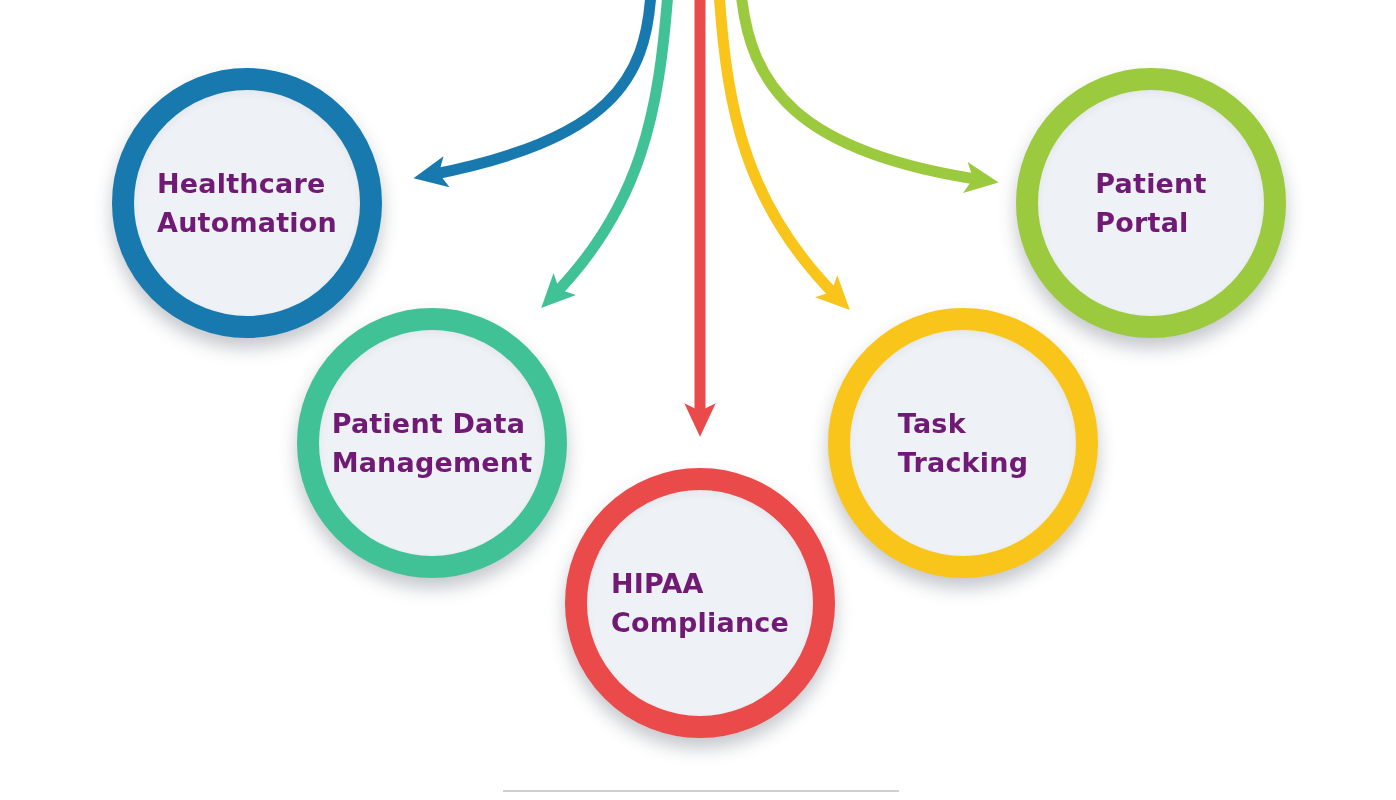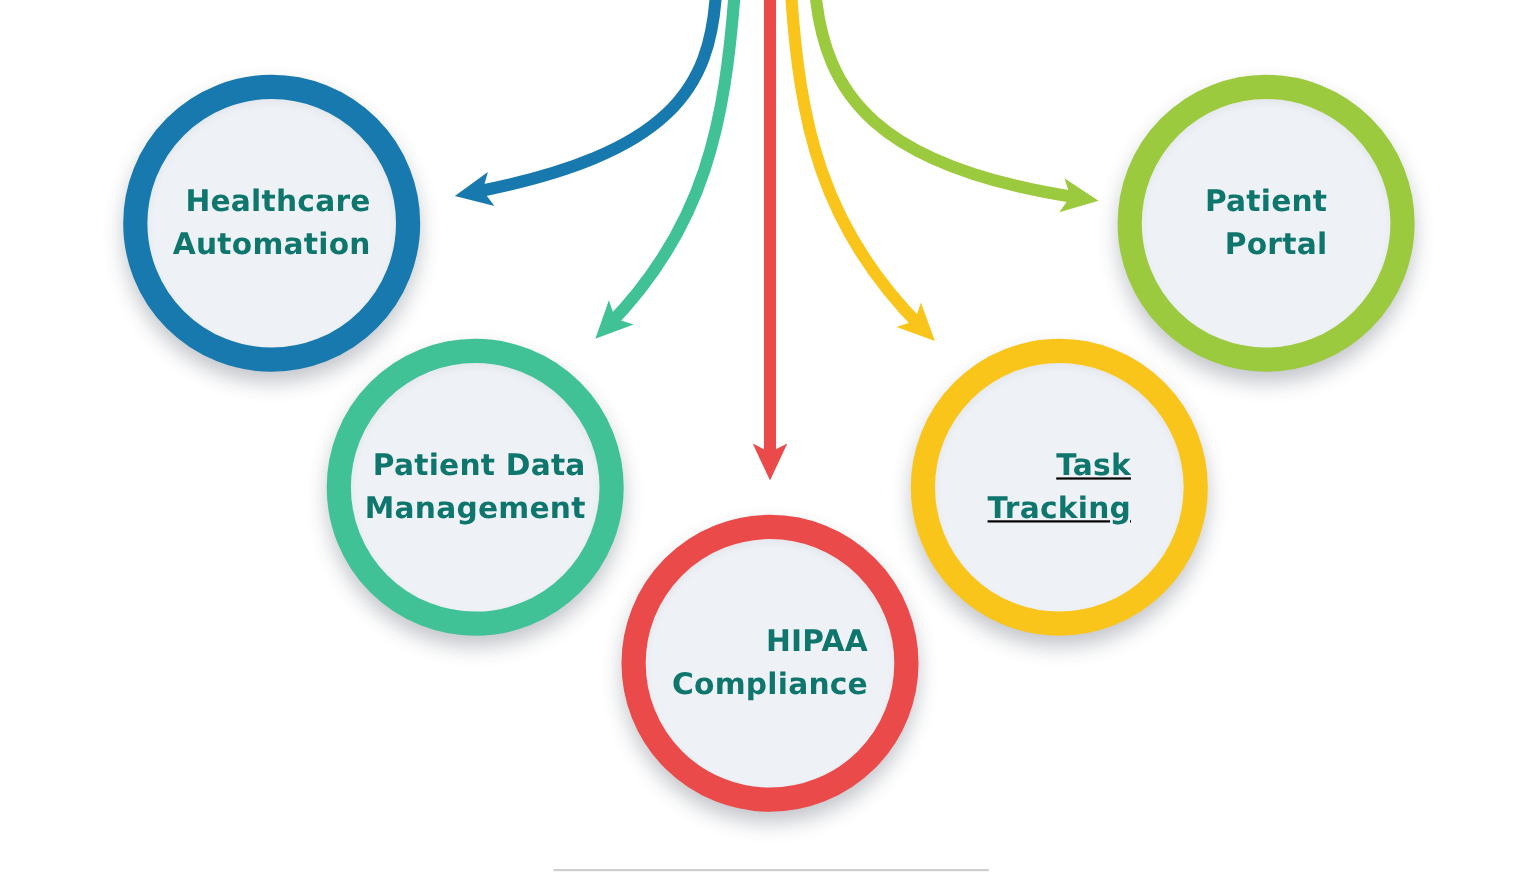--- a/index.html
+++ b/index.html
@@ -31,22 +31,22 @@
       background: #eef1f5;
       box-shadow: 0 10px 18px rgba(40, 50, 70, 0.28), inset 0 3px 8px rgba(0, 0, 0, 0.05);
       display: flex;
       align-items: center;
       justify-content: center;
     }
     .node-label {
       font-weight: bold;
       font-size: 27px;
       line-height: 1.45;
-      color: #0f766e;
-      text-align: right;
+      color: #701a75;
+      text-align: left;
       white-space: pre-line;
       letter-spacing: 0.2px;
     }
     .node-healthcare { left: 112px; top: 68px; }
     .node-patient-data { left: 297px; top: 308px; }
     .node-hipaa { left: 565px; top: 468px; }
     .node-task { left: 828px; top: 308px; }
     .node-portal { left: 1016px; top: 68px; }
     .baseline {
       position: absolute;
@@ -100,21 +100,21 @@
   <div class="node node-patient-data" style="border-color: rgb(65, 194, 150);">
     <div class="node-label">Patient Data
 Management</div>
   </div>
 
   <div class="node node-hipaa" style="border-color: rgb(234, 74, 74);">
     <div class="node-label">HIPAA
 Compliance</div>
   </div>
 
-  <div class="node node-task" style="border-color: rgb(249, 197, 26); text-decoration: underline;">
+  <div class="node node-task" style="border-color: rgb(249, 197, 26);">
     <div class="node-label">Task
 Tracking</div>
   </div>
 
   <div class="node node-portal" style="border-color: rgb(156, 202, 62);">
     <div class="node-label">Patient
 Portal</div>
   </div>
 
   <div class="baseline"></div>

